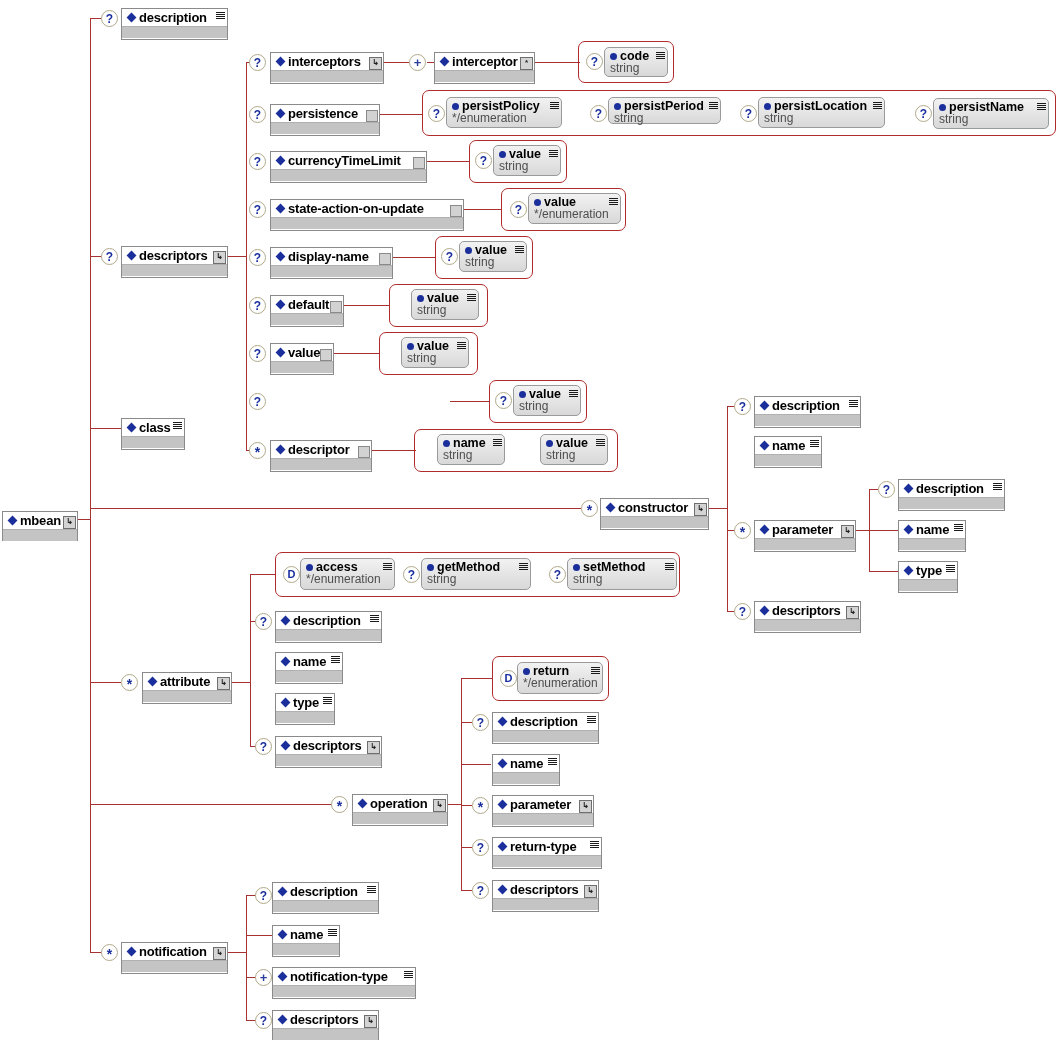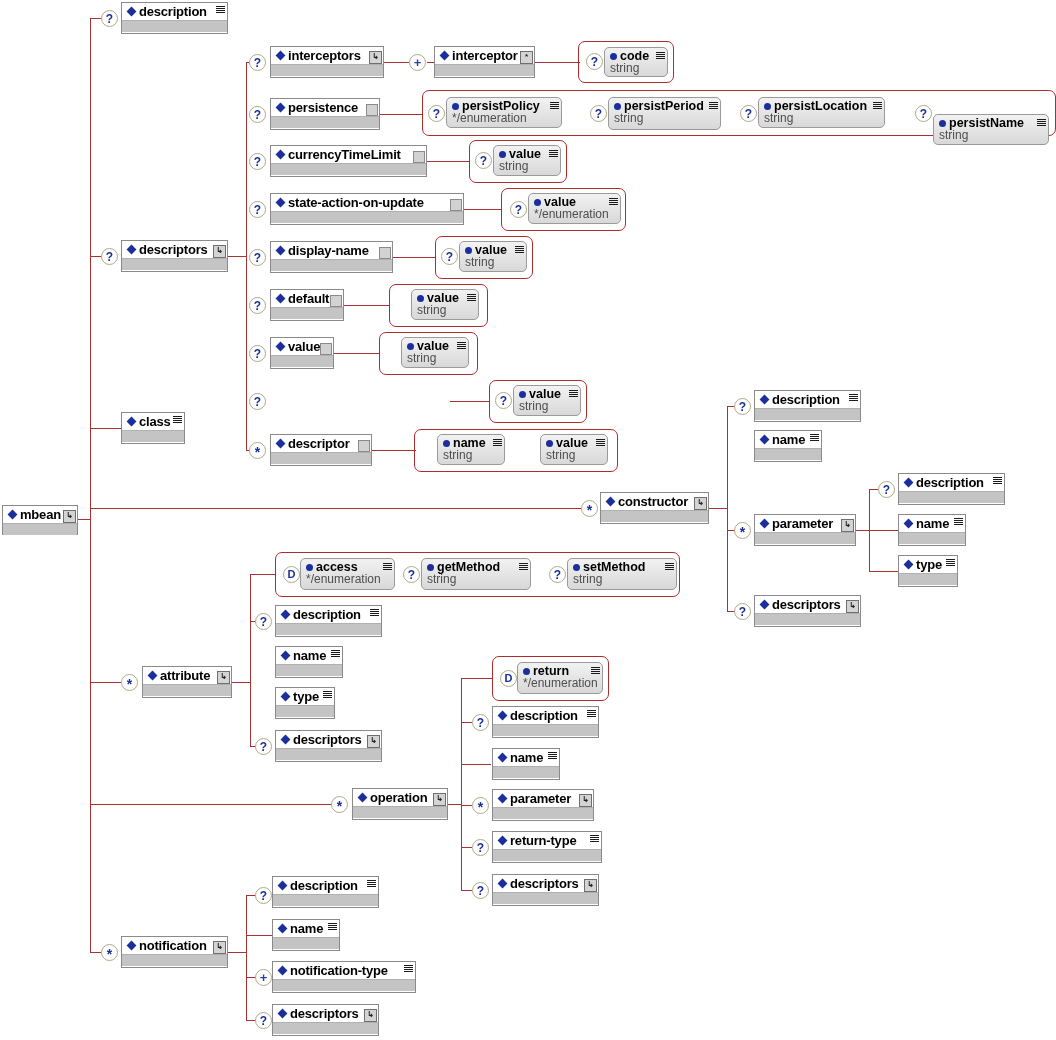--- a/index.html
+++ b/index.html
@@ -7,21 +7,21 @@
   body{font-family:"Liberation Sans",sans-serif;}
   #canvas{position:relative;width:1056px;height:1040px;background:#ffffff;overflow:hidden;}
 
   
   .ln{position:absolute;background:#a83232;}
   .ln.h{height:1px;}
   .ln.v{width:1px;}
 
   
   .ebox{position:absolute;border:1px solid #8a8a8a;background:#ffffff;
-        box-sizing:border-box;box-shadow:0 0 0 0 transparent;}
+        box-sizing:border-box;box-shadow:0 0 0 0 transparent;margin-top:6px;}
   .ebox .top{position:relative;height:17px;line-height:17px;
         padding-left:6px;padding-right:14px;white-space:nowrap;
         font-size:13px;color:#000000;font-weight:bold;letter-spacing:-.2px;}
   .ebox .bot{height:11px;background:#c4c4c4;border-top:1px solid #b0b0b0;}
   .dia{display:inline-block;width:7px;height:7px;background:#1a2f9c;
        transform:rotate(45deg);margin-right:4px;vertical-align:1px;}
 
   
   .abox{position:absolute;border:1px solid #9a9a9a;border-radius:5px;
         background:linear-gradient(#f2f2f2,#d8d8d8);box-sizing:border-box;
@@ -220,21 +220,21 @@
     <div class="an"><span class="cir"></span><span>persistPolicy</span></div>
     <div class="at">*/enumeration</div>
     <span class="agl">
         <i></i>
         <i></i>
         <i></i>
         <i></i>
       </span>
   </div>
   <div class="occ" style="left:590px;top:105px;"><span>?</span></div>
-  <div class="abox" style="left:608px;top:97px;width:113px;height:33px;">
+  <div class="abox" style="left:608px;top:97px;width:113px;height:27px;">
     <div class="an"><span class="cir"></span><span>persistPeriod</span></div>
     <div class="at">string</div>
     <span class="agl">
         <i></i>
         <i></i>
         <i></i>
         <i></i>
       </span>
   </div>
   <div class="occ" style="left:740px;top:105px;"><span>?</span></div>
@@ -242,21 +242,21 @@
     <div class="an"><span class="cir"></span><span>persistLocation</span></div>
     <div class="at">string</div>
     <span class="agl">
         <i></i>
         <i></i>
         <i></i>
         <i></i>
       </span>
   </div>
   <div class="occ" style="left:915px;top:105px;"><span>?</span></div>
-  <div class="abox" style="left:933px;top:114px;width:116px;height:31px;">
+  <div class="abox" style="left:933px;top:98px;width:116px;height:31px;">
     <div class="an"><span class="cir"></span><span>persistName</span></div>
     <div class="at">string</div>
     <span class="agl">
         <i></i>
         <i></i>
         <i></i>
         <i></i>
       </span>
   </div>
 

